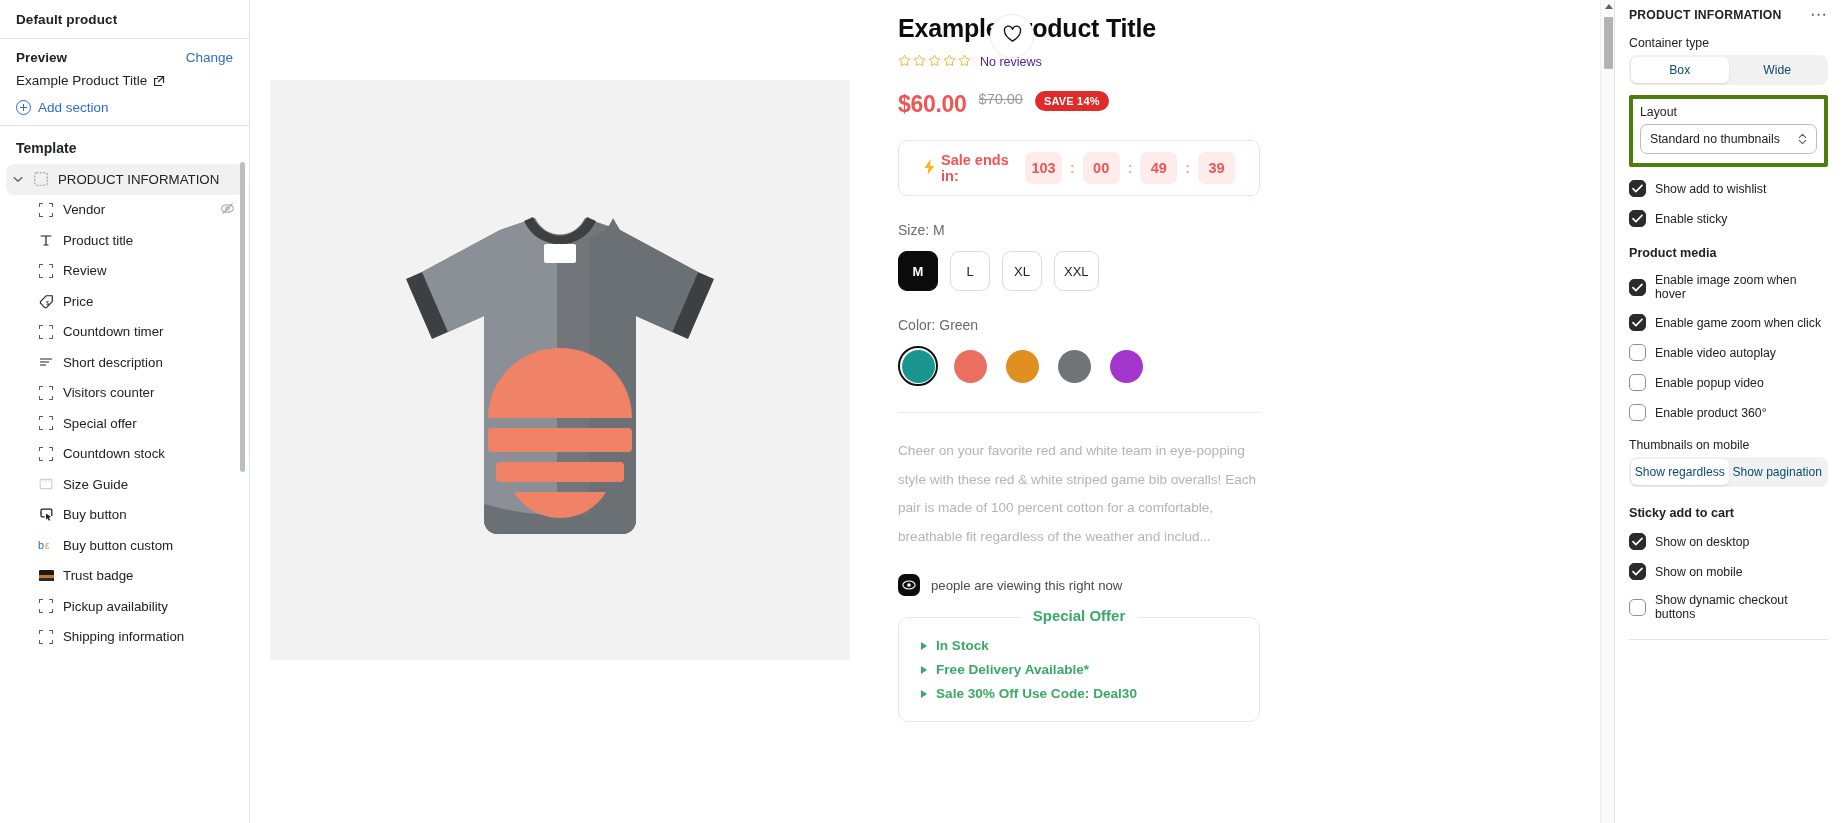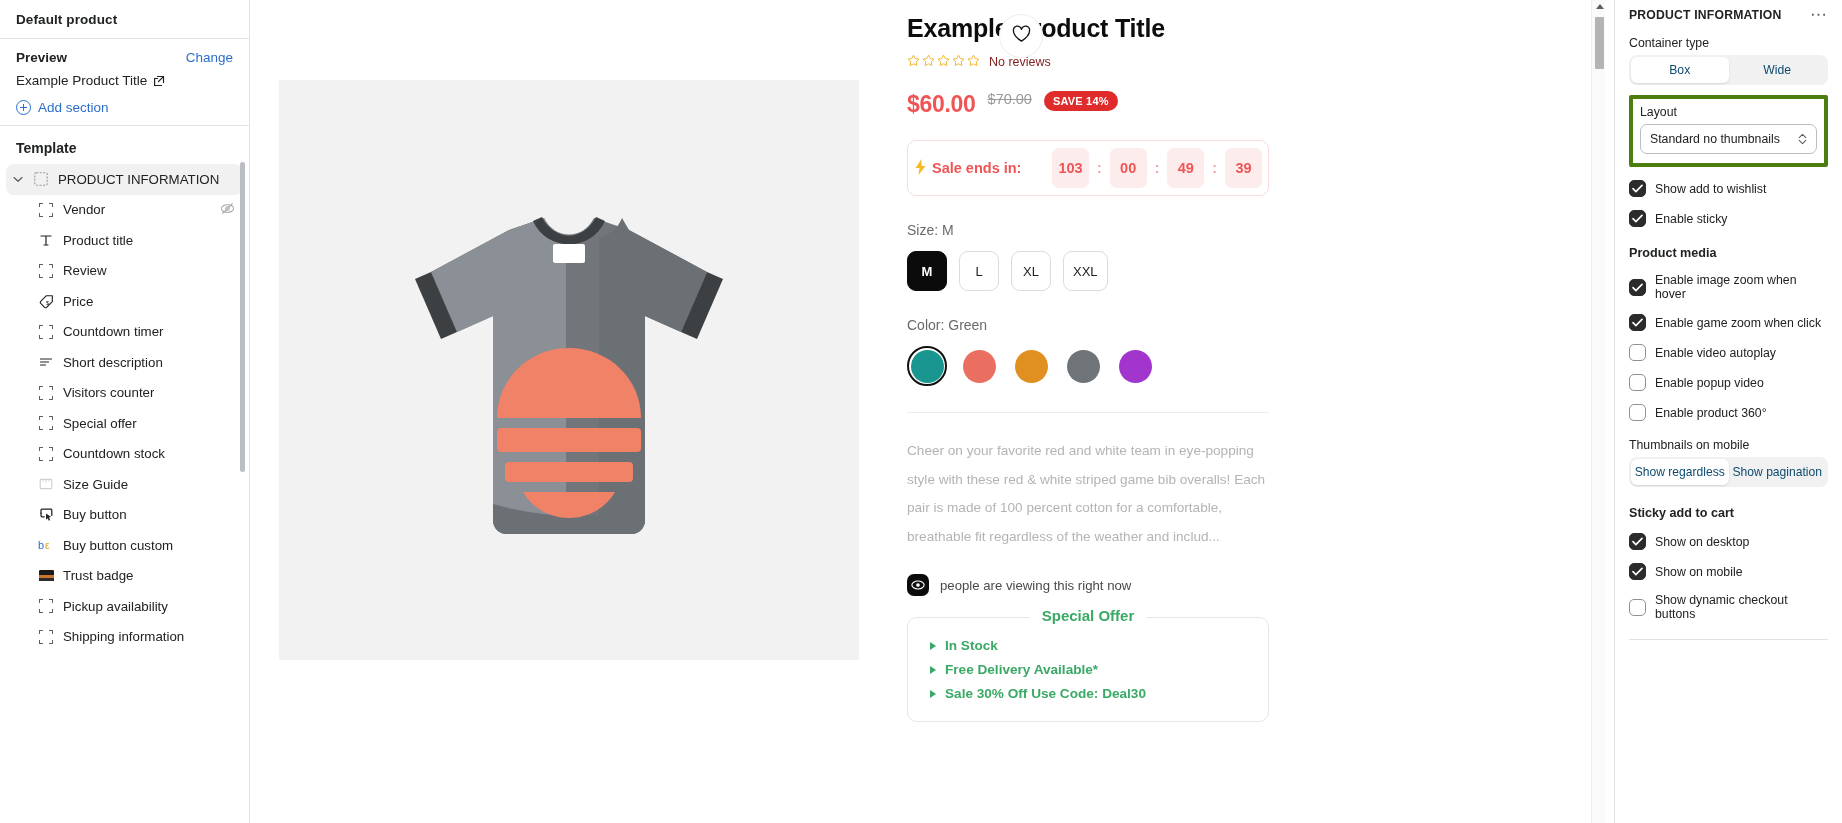--- a/index.html
+++ b/index.html
@@ -3,21 +3,21 @@
 <meta charset="utf-8">
 <style>
   * { box-sizing: border-box; margin: 0; padding: 0; }
   html, body {
     width: 1842px; height: 823px;
     font-family: "Liberation Sans", sans-serif;
     background: #ffffff;
     overflow: hidden;
     color: #202223;
   }
-  .app { position: relative; width: 1842px; height: 823px; display: flex; gap: 9px; }
+  .app { position: relative; width: 1842px; height: 823px; display: flex; }
 
   
   .sidebar {
     width: 250px; height: 823px; background: #fff;
     border-right: 1px solid #e1e3e5;
     position: relative; flex: 0 0 250px;
   }
   .sb-title {
     font-size: 13.5px; font-weight: 700; color: #202223;
     padding: 12px 16px 11px 16px; letter-spacing: .1px;
@@ -100,38 +100,38 @@
 
   .wishlist-btn {
     position: absolute; right: 266px; top: 14px; width: 44px; height: 44px;
     border-radius: 50%; border: 1px solid #ececec; background: #fff;
     display: flex; align-items: center; justify-content: center; cursor: pointer;
     z-index: 5;
   }
   .prod-title { font-size: 25px; font-weight: 700; color: #0d0d0d; letter-spacing: -0.2px; }
   .rating-row { display: flex; align-items: center; gap: 9px; margin-top: 10px; }
   .stars { display: flex; gap: 2px; }
-  .no-reviews { font-size: 12.5px; color: #7f1d1d; text-align: center; }
+  .no-reviews { font-size: 12.5px; color: #4c1d95; text-align: center; }
   .price-row { display: flex; align-items: flex-start; gap: 12px; margin-top: 20px; }
   .price-now { font-size: 23px; font-weight: 700; color: #f05454; letter-spacing: -0.3px;}
   .price-old { font-size: 14.5px; color: #9a9a9a; text-decoration: line-through; }
   .save-badge {
     background: #e02b2b; color: #fff; font-size: 11px; font-weight: 700;
     padding: 4px 9px; border-radius: 11px; letter-spacing: .2px;
   }
   .countdown {
     margin-top: 22px; border: 1px solid #fbdcdc; border-radius: 9px;
-    height: 56px; display: flex; align-items: center; padding: 0 6px; gap: 10px;
+    height: 56px; display: flex; align-items: center; padding: 0 24px; gap: 10px;
     max-width: 381px;
   }
   .cd-label { font-size: 14.5px; font-weight: 700; color: #f05454; display:flex; align-items:center; gap:5px;}
   .cd-units { margin-left: auto; display: flex; align-items: center; gap: 8px; }
   .cd-cell {
     background: #fdecec; color: #f05454; font-weight: 700; font-size: 14.5px;
-    min-width: 37px; height: 40px; border-radius: 7px; display: flex;
+    min-width: 37px; height: 32px; border-radius: 7px; display: flex;
     align-items: center; justify-content: center; padding: 0 6px;
   }
   .cd-sep { color: #f2a0a0; font-weight: 700; font-size: 14px; }
 
   .opt-block { margin-top: 26px; }
   .opt-label { font-size: 14px; font-weight: 700; color: #202223; }
   .opt-label span { font-weight: 400; color: #6a6a6a; }
   .size-row { display: flex; gap: 12px; margin-top: 13px; }
   .size-btn {
     min-width: 40px; height: 40px; border-radius: 9px; border: 1px solid #dcdcdc;

